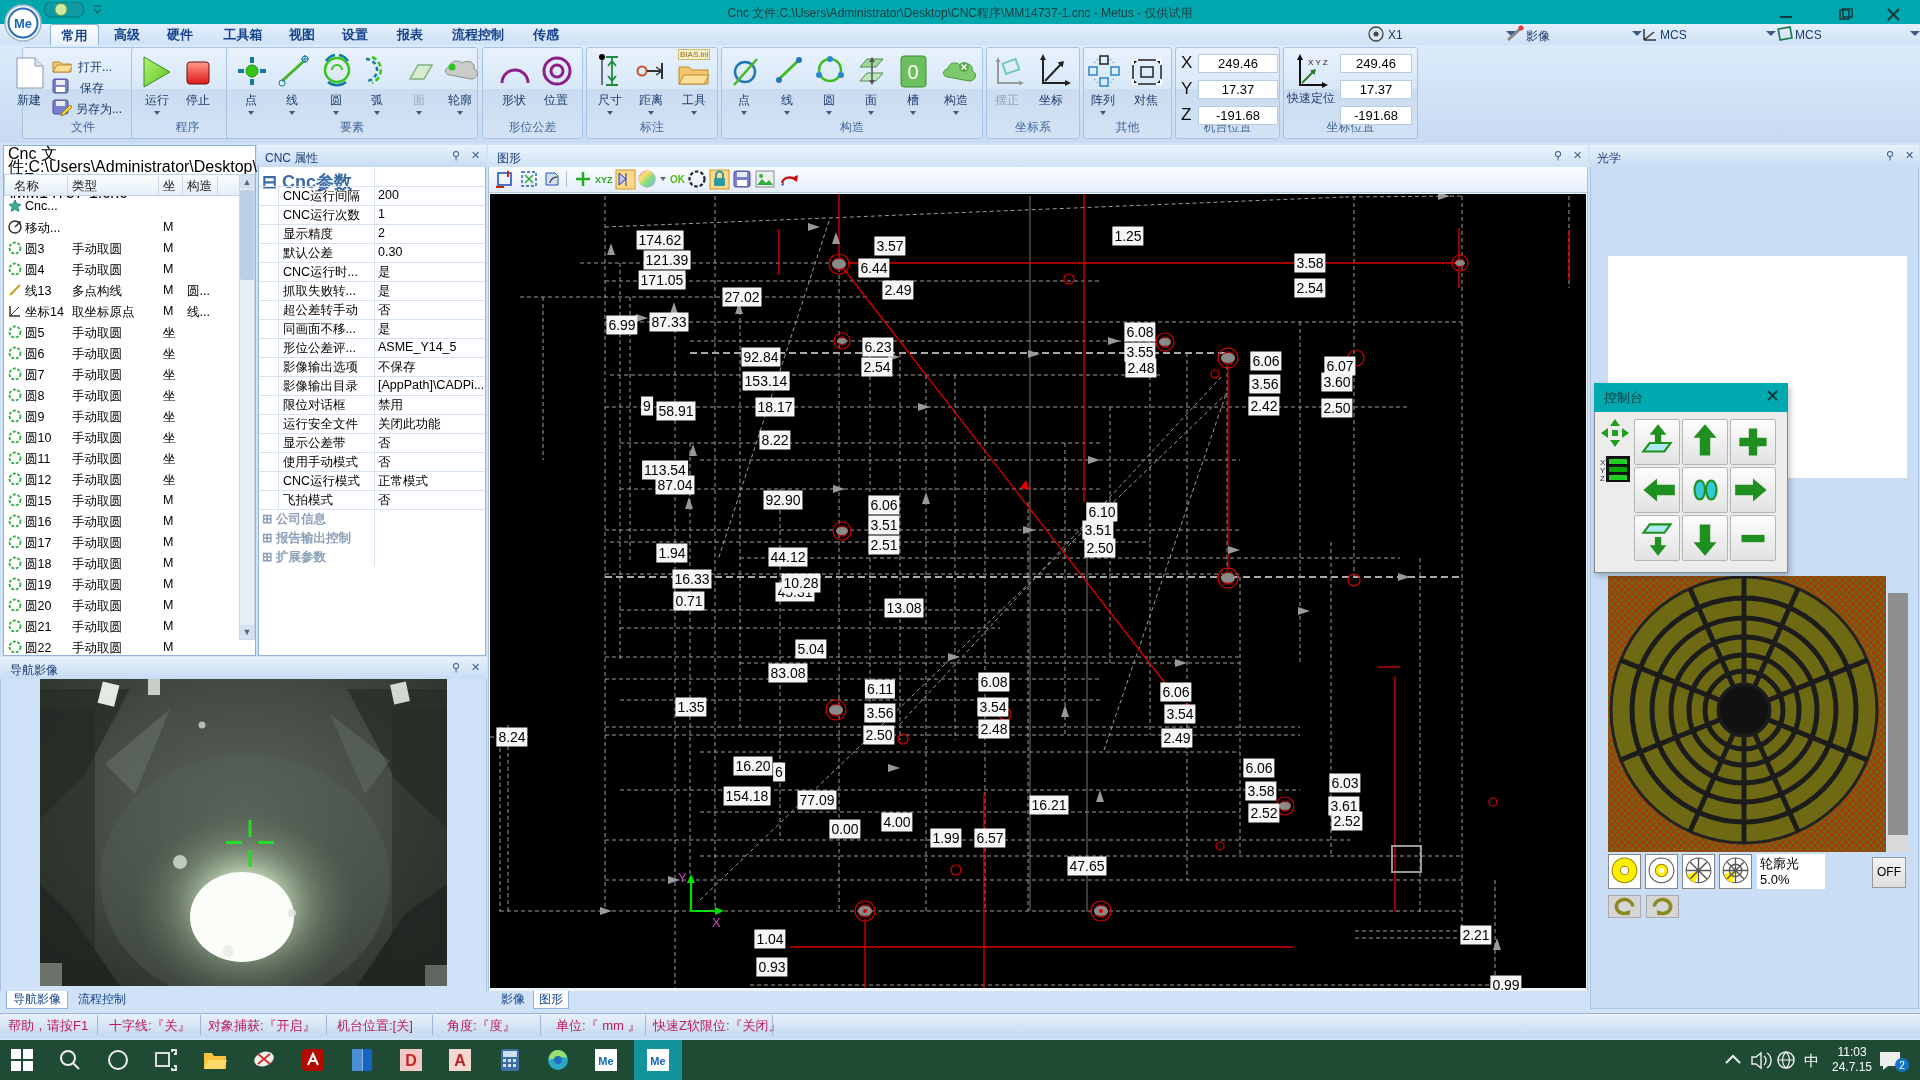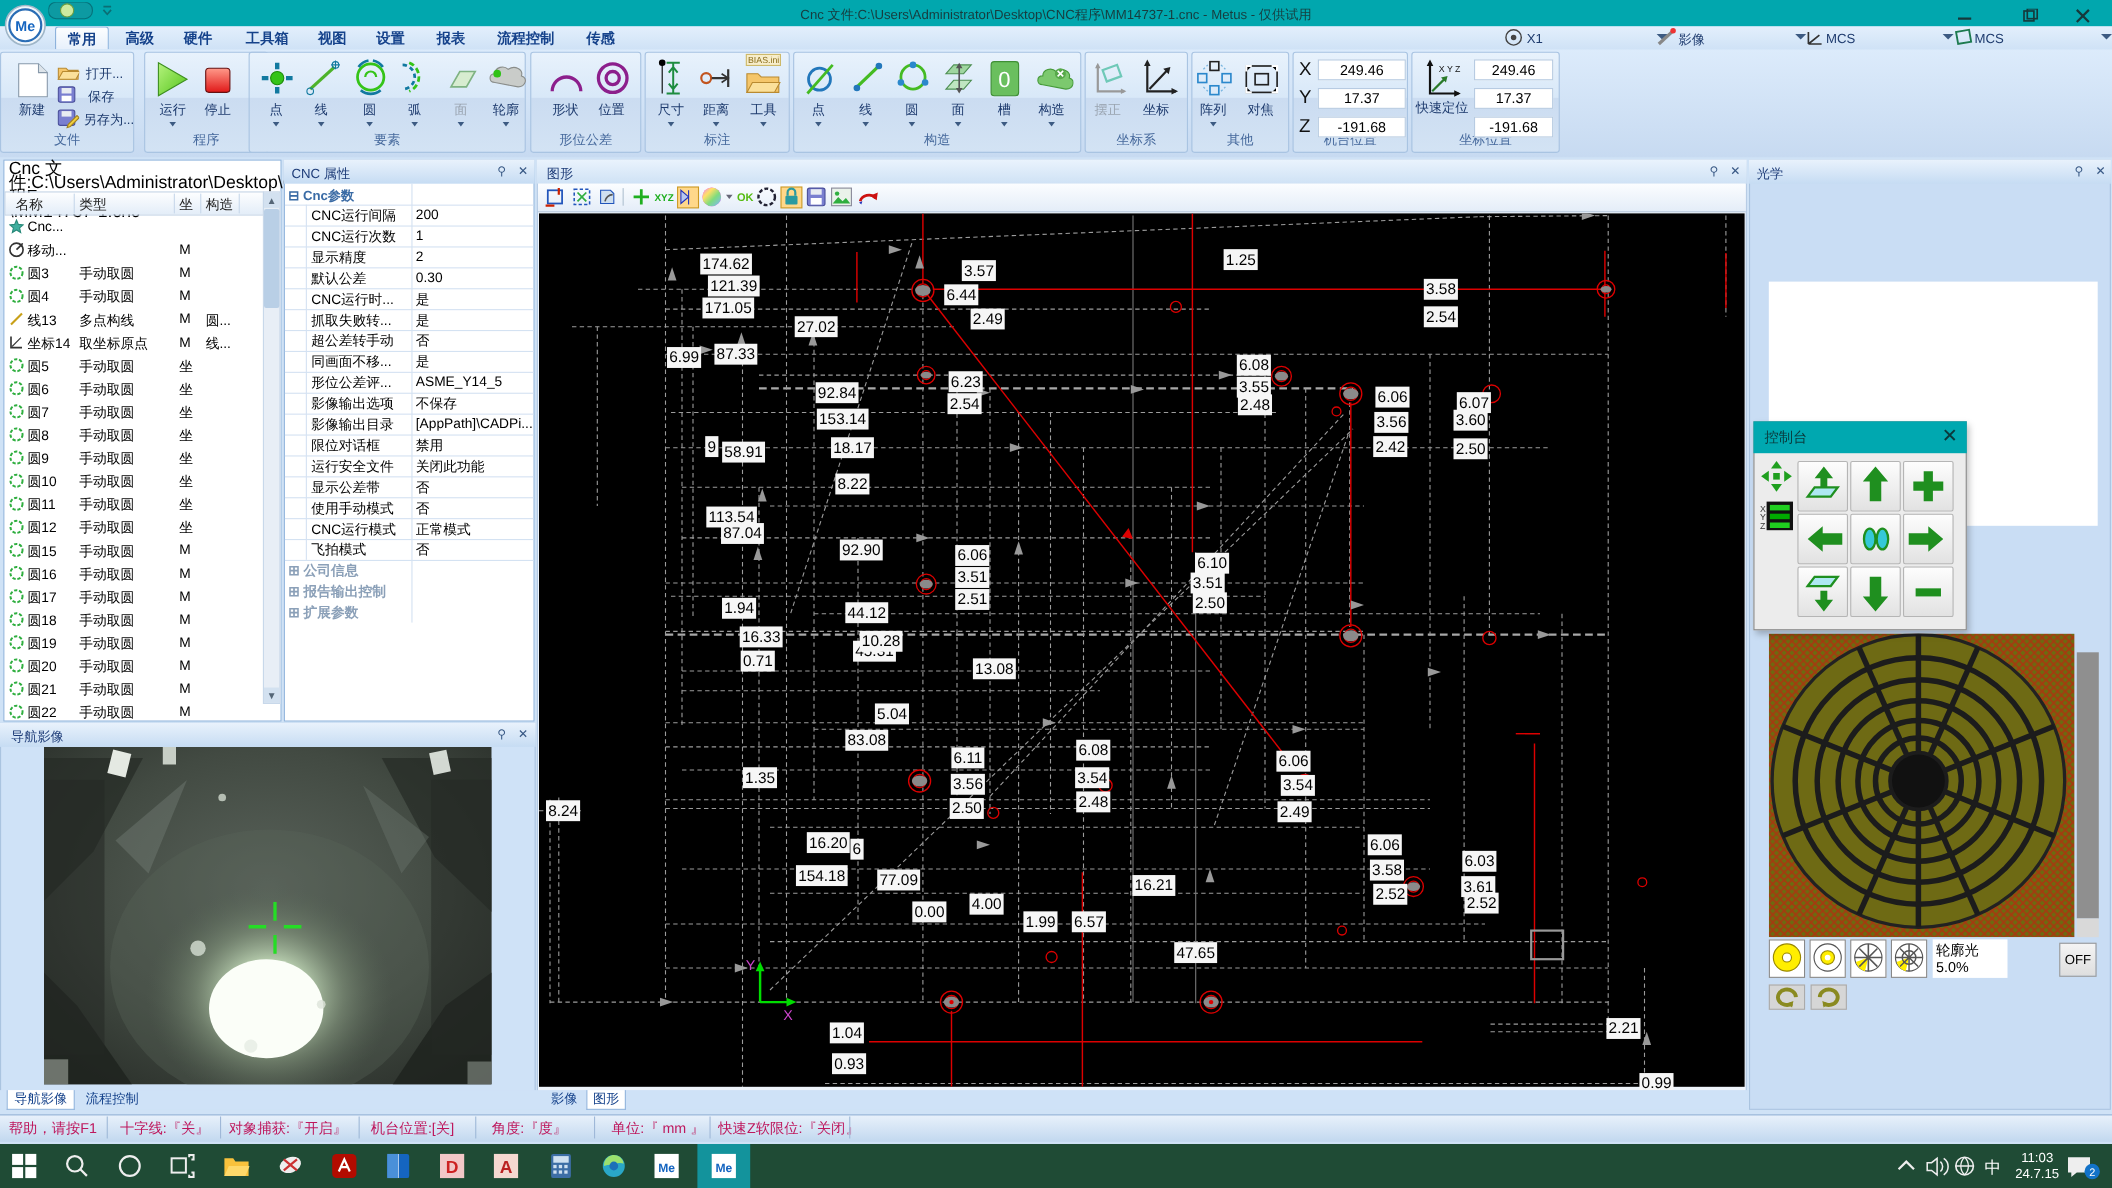--- a/index.html
+++ b/index.html
@@ -67,21 +67,21 @@
 <path d="M284 15 v-11 m0 11 h12 m-12 0 l10-8" stroke="#333" stroke-width="1.5" fill="none"></path>
 <path d="M406 6 l5 5 5-5 z" fill="#3c5a82"></path>
 <rect x="419" y="3" width="12" height="11" transform="rotate(-10 425 8)" fill="none" stroke="#1d7a4f" stroke-width="1.7"></rect>
 <path d="M550 6 l5 5 5-5 z" fill="#3c5a82"></path>
 </svg>
 <div class="combo-t" style="left:1388px">X1</div>
 <div class="combo-t" style="left:1526px">影像</div>
 <div class="combo-t" style="left:1660px">MCS</div>
 <div class="combo-t" style="left:1795px">MCS</div>
 <div class="abs ribbon"></div>
-<div class="rgroup" style="left:0;width:122px">
+<div class="rgroup" style="left:22px;width:122px">
     <div class="rcap">文件</div>
   </div>
 <div class="rgroup" style="left:131px;width:113px">
     <div class="rcap">程序</div>
   </div>
 <div class="rgroup" style="left:226px;width:252px">
     <div class="rcap">要素</div>
   </div>
 <div class="rgroup" style="left:482px;width:101px">
     <div class="rcap">形位公差</div>
@@ -449,21 +449,21 @@
       <circle cx="7" cy="7" r="5.5" fill="none" stroke="#2fae3f" stroke-width="1.8" stroke-dasharray="3 1.6"></circle>
     </svg></div>
 <div class="treerow" style="left:25px;top:640px">圆22</div>
 <div class="treerow" style="left:72px;top:640px">手动取圆</div>
 <div class="treerow" style="left:163px;top:640px">M</div>
 <div class="abs" style="left:258px;top:145px;width:228px;height:511px;background:#fff;border:1px solid #8db2dc"></div>
 <div class="abs" style="left:258px;top:145px;width:228px;height:22px;background:linear-gradient(#e9f2fc,#c6dcf3)"></div>
 <div class="ptitle" style="left:265px;top:150px">CNC 属性</div>
 <div class="pin" style="left:452px;top:149px">⚲</div>
 <div class="pin" style="left:471px;top:149px">✕</div>
-<div class="abs" style="left:262px;top:170px;font-size:12px;font-weight:bold;color:#3a6ba5">⊟ Cnc参数</div>
+<div class="abs" style="left:262px;top:170px;font-size:18px;font-weight:bold;color:#3a6ba5">⊟ Cnc参数</div>
 <div class="prow" style="left:283px;top:188px">CNC运行间隔</div>
 <div class="prow" style="left:378px;top:188px">200</div>
 <div class="propline" style="left:259px;top:186px;width:226px"></div>
 <div class="prow" style="left:283px;top:207px">CNC运行次数</div>
 <div class="prow" style="left:378px;top:207px">1</div>
 <div class="propline" style="left:259px;top:205px;width:226px"></div>
 <div class="prow" style="left:283px;top:226px">显示精度</div>
 <div class="prow" style="left:378px;top:226px">2</div>
 <div class="propline" style="left:259px;top:224px;width:226px"></div>
 <div class="prow" style="left:283px;top:245px">默认公差</div>

